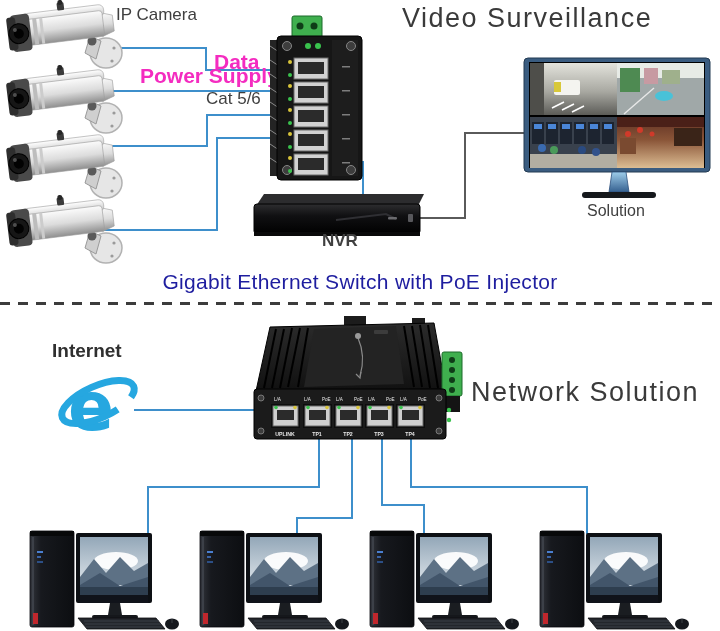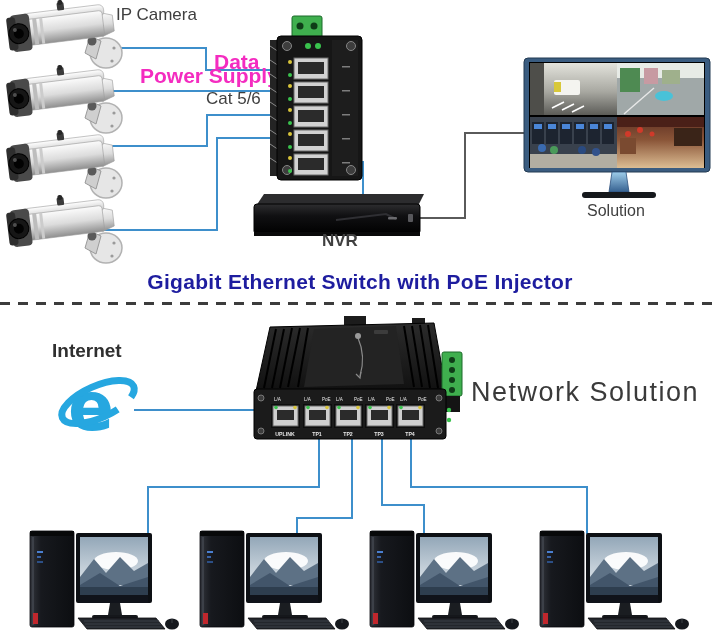--- a/index.html
+++ b/index.html
@@ -6,21 +6,21 @@
   #stage{position:relative;width:720px;height:631px;background:#fff;overflow:hidden;
          font-family:"Liberation Sans",sans-serif;}
   .abs{position:absolute;}
   .ln{position:absolute;background:var(--line-blue,#3e8fcb);}
   .ln.h{height:2px;}
   .ln.v{width:2px;}
   .ln.gray{background:var(--line-gray,#5a5a5a);}
   .lbl{position:absolute;color:var(--text-dark,#3f3f3f);white-space:nowrap;line-height:1.1;}
   .title{font-size:27px;letter-spacing:1.5px;color:var(--title-gray,#3a3a3a);}
   .accent{color:var(--magenta,#f42cc0);font-weight:bold;font-size:21px;}
-  .heading{position:absolute;left:0;right:0;text-align:center;font-size:21px;font-weight:bold;
+  .heading{position:absolute;left:0;right:0;text-align:center;font-size:21px;font-weight:normal;
            color:var(--heading-navy,#1e1d9f);letter-spacing:0.3px;}
   .divider{position:absolute;left:0;width:720px;height:3px;
            background:repeating-linear-gradient(90deg,#3c3c3c 0 10px,transparent 10px 18px);}
   svg{display:block;overflow:visible;}
   .tinytext{font-family:"Liberation Sans",sans-serif;fill:#e8e8e8;}
 </style>
 </head>
 <body>
 
 <div id="stage">
@@ -165,20 +165,21 @@
   <div class="abs" style="left:8px;top:199px;">
     <svg width="114" height="66" viewBox="0 0 114 66">
         <use href="#cam"></use>
       </svg>
   </div>
 
   <div class="lbl" style="left:116px;top:6px;font-size:17px;">IP Camera</div>
   <div class="lbl accent" style="left:214px;top:50px;">Data</div>
   <div class="lbl accent" style="left:140px;top:64px;">Power Supply</div>
   <div class="lbl" style="left:195px;top:90px;font-size:17px;margin-left:11px;">Cat 5/6</div>
+  <div class="lbl title" style="left:402px;top:4px;">Video Surveillance</div>
 
   <div class="abs" style="left:270px;top:16px;">
     <svg width="102" height="166" viewBox="0 0 102 166">
       <rect x="22" y="0" width="30" height="22" rx="2" fill="var(--terminal-green,#3faf4e)" stroke="#1d6b2a"></rect>
       <circle cx="30" cy="10" r="3.5" fill="#0f3d18"></circle>
         <circle cx="44" cy="10" r="3.5" fill="#0f3d18"></circle>
       <rect x="0" y="24" width="9" height="136" fill="#242424"></rect>
       <g stroke="#8a8a8a" stroke-width="1">
         <line x1="0" y1="30" x2="9" y2="36"></line>
           <line x1="0" y1="44" x2="9" y2="50"></line>

